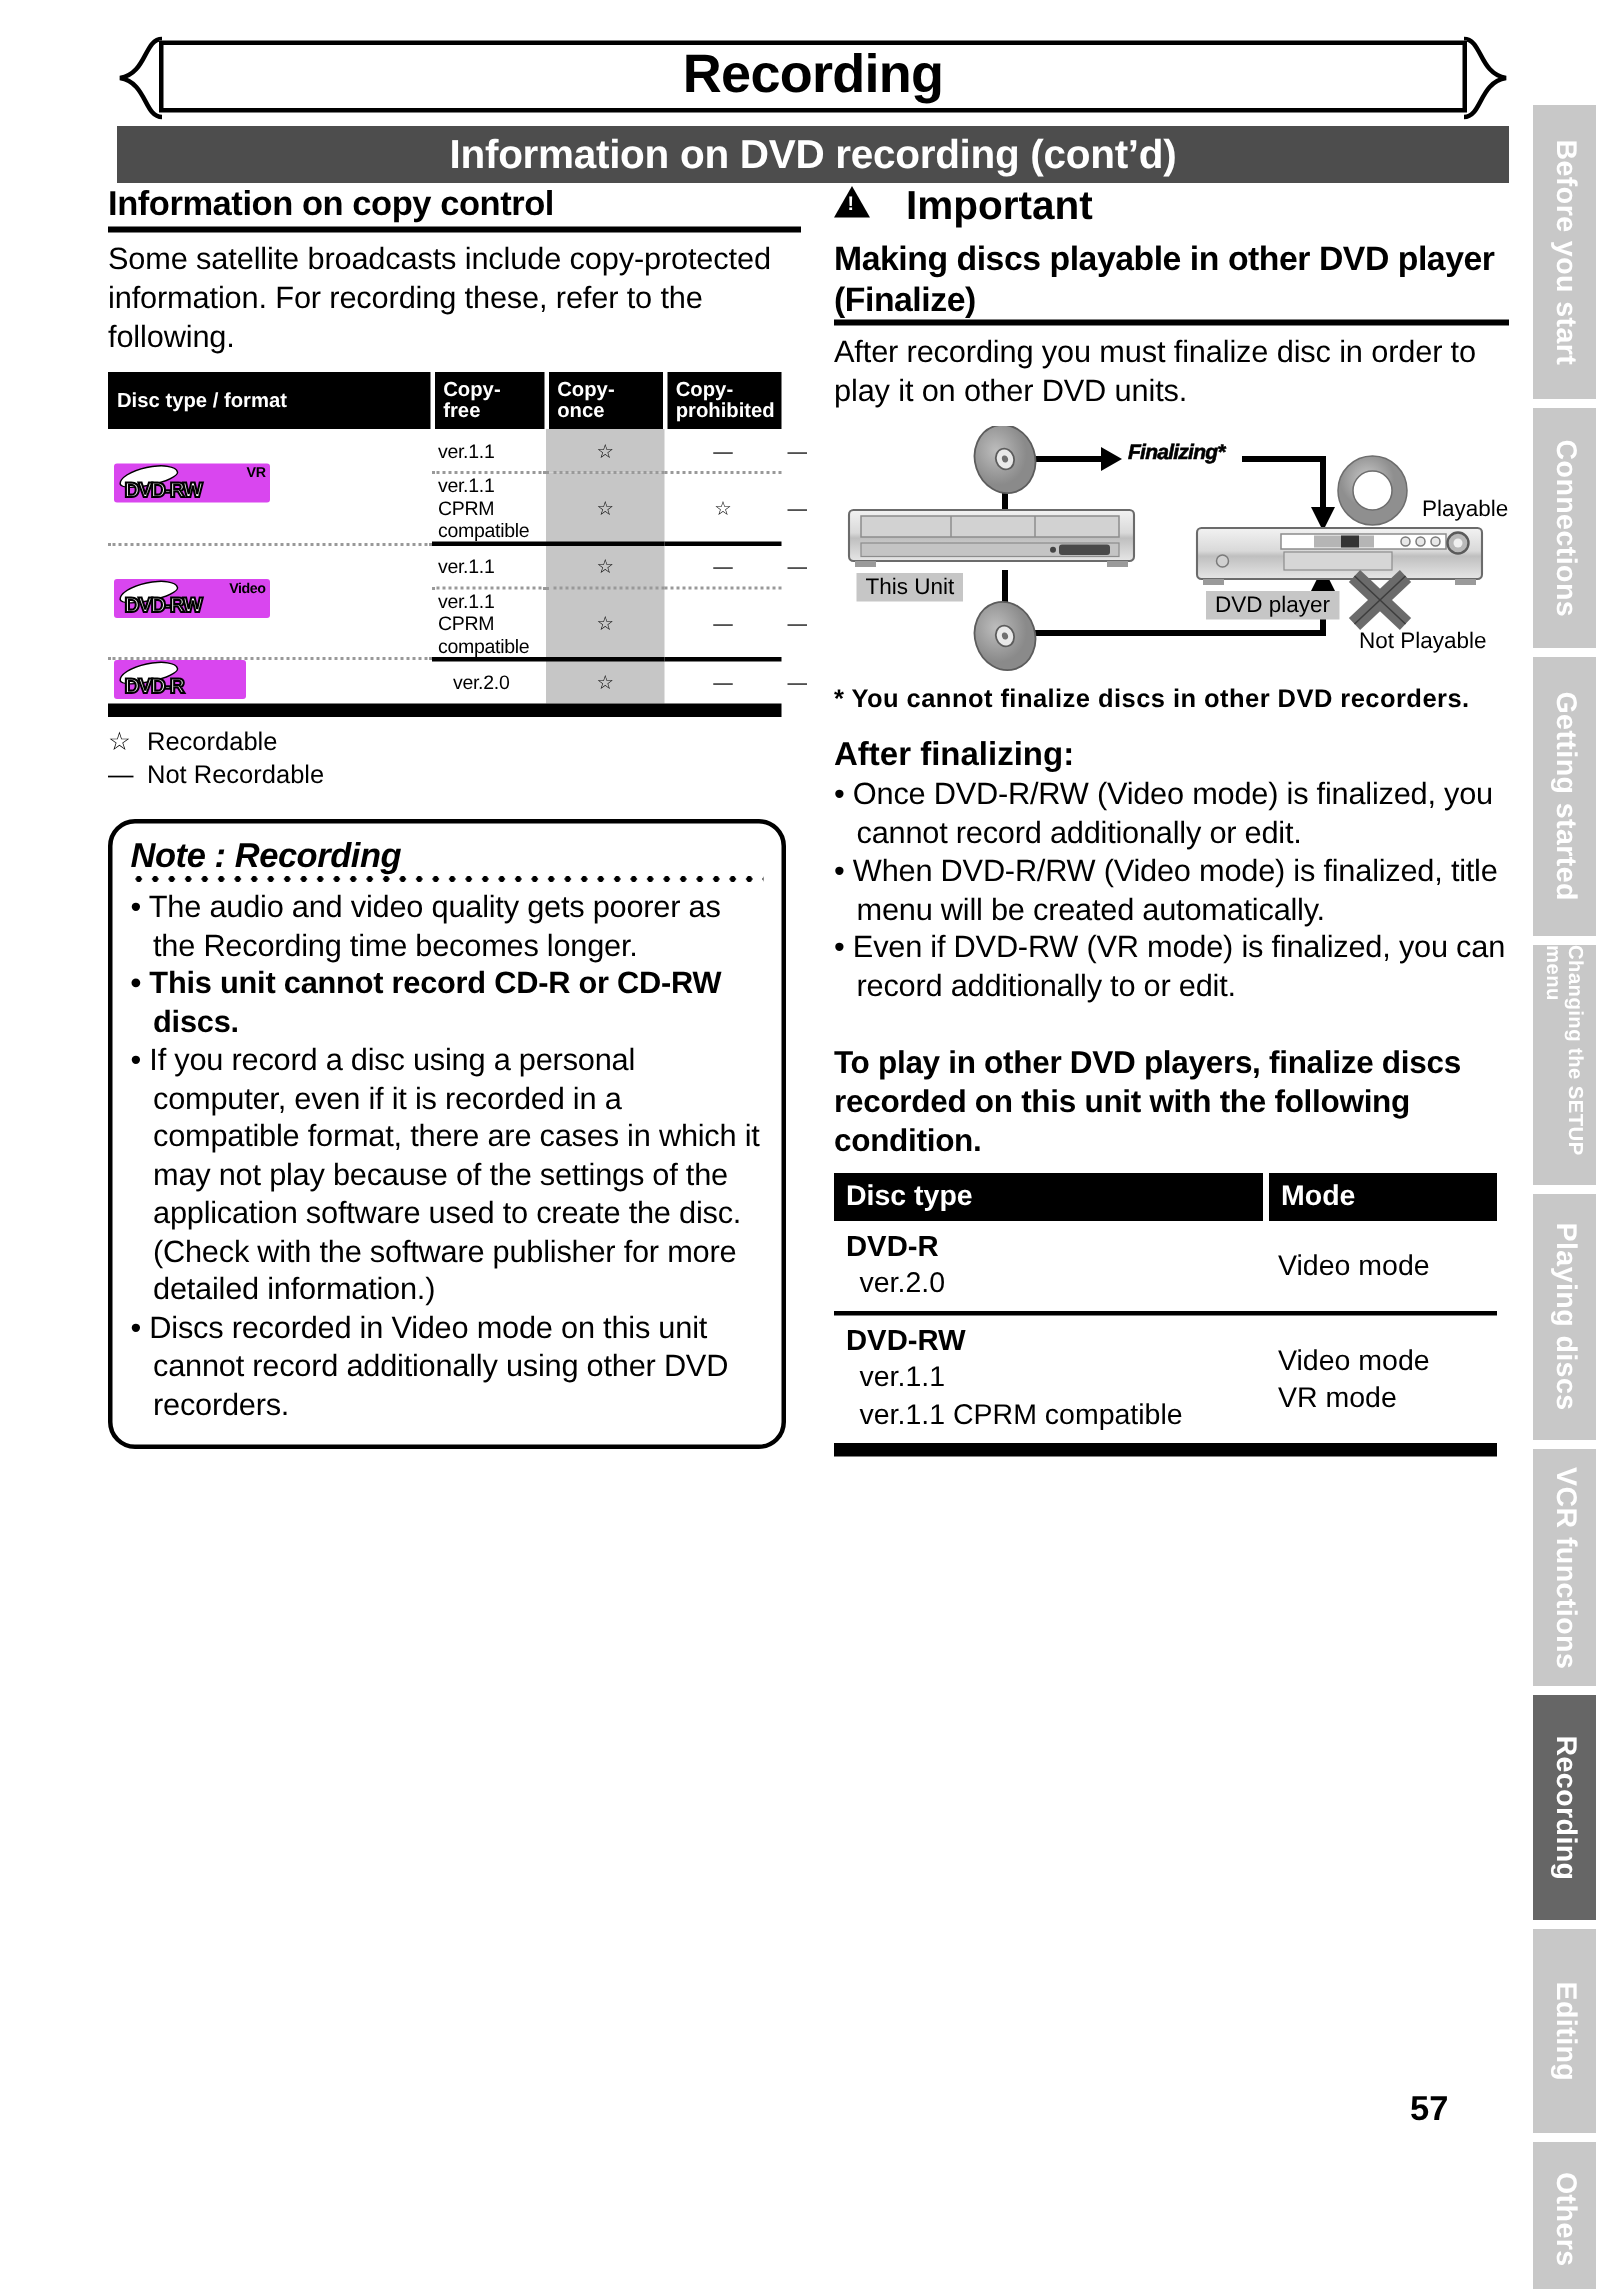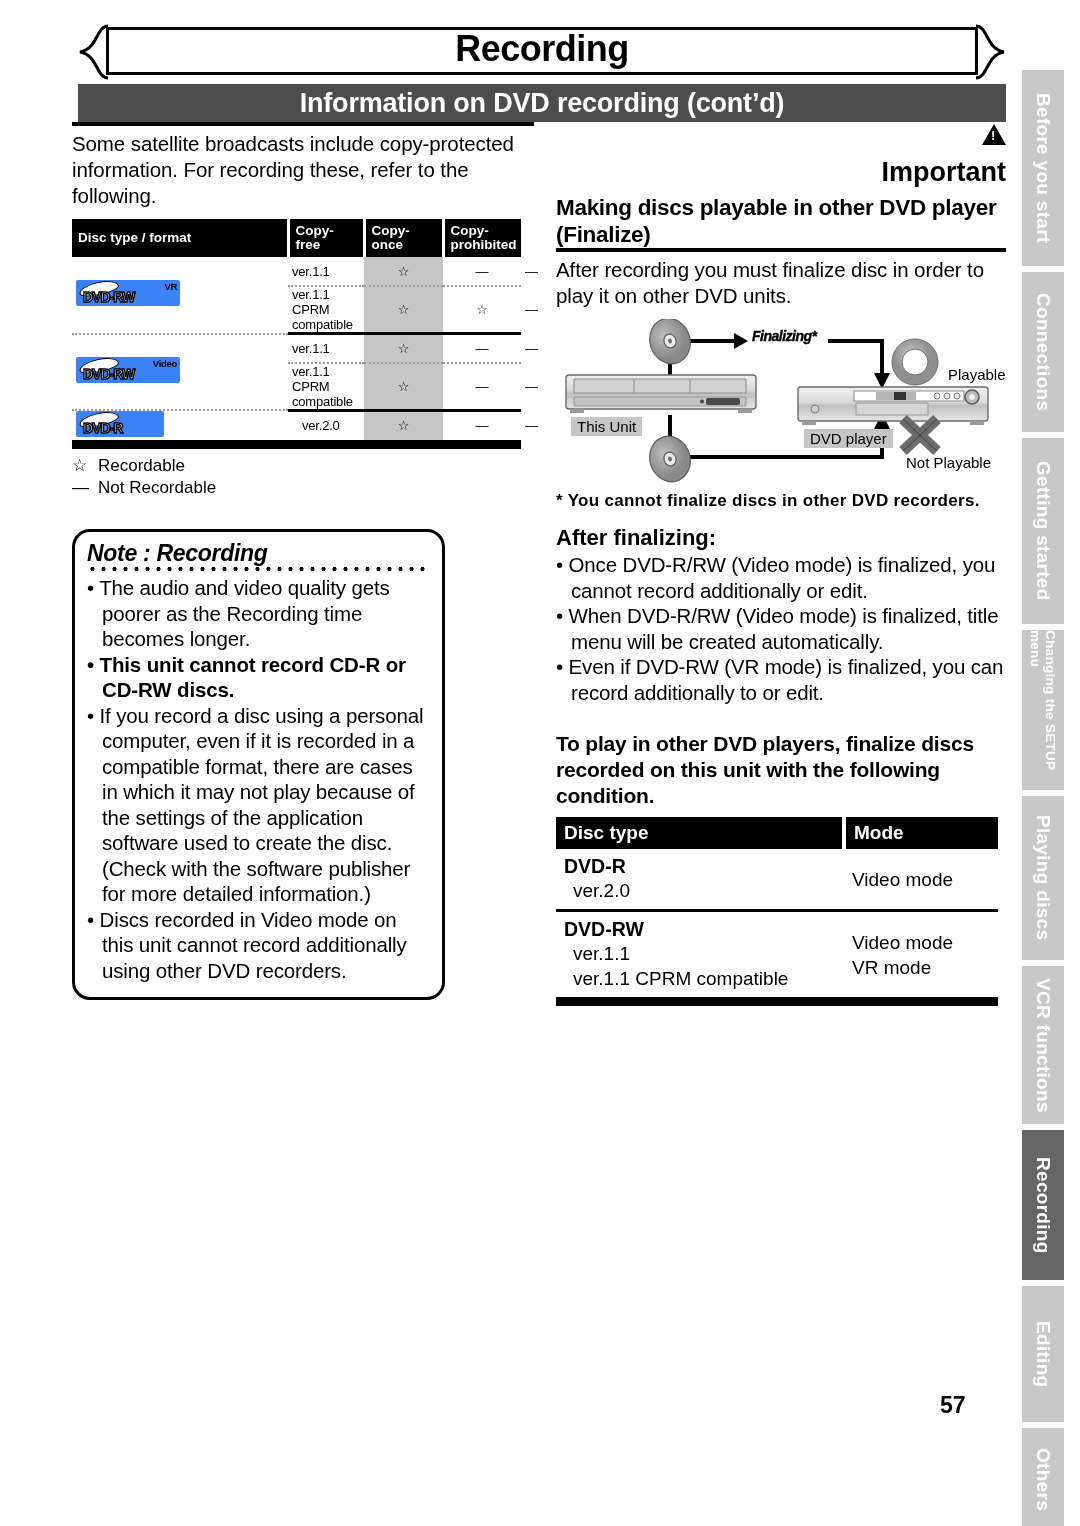--- a/index.html
+++ b/index.html
@@ -70,42 +70,42 @@
   td.logo  { width: 108px; padding: 0 2px; }
   td.fmt   { font-size: 13.5px; letter-spacing: -0.2px; }
   tr.dotted td { border-bottom: 2px dotted #999; }
   tr.thickline td { border-bottom: 3px solid #000; }
   .tbl-foot { height: 9px; background: #000; width: 449px; }
   .legend { font-size: 17px; line-height: 22px; margin-top: 6px; }
   .legend .sym { display: inline-block; width: 26px; }
 
   
   .disclogo {
-    background: #3b82f6; display: inline-block; position: relative;
+    background: #d946ef; display: inline-block; position: relative;
     width: 104px; height: 26px; border-radius: 2px; overflow: hidden;
   }
   .disclogo .swoosh {
     position: absolute; left: 3px; top: 2px; width: 40px; height: 13px;
     background: #fff; border: 1.5px solid #000;
     border-radius: 50% 50% 50% 50% / 60% 60% 40% 40%;
     transform: rotate(-12deg);
   }
   .disclogo .mark {
     position: absolute; left: 7px; bottom: 1px; font-size: 14px;
     font-weight: bold; color: #fff; letter-spacing: -1px;
     -webkit-text-stroke: 1.4px #000; font-family: "Liberation Sans", sans-serif;
   }
   .disclogo .sub {
     position: absolute; right: 3px; top: 1px; font-size: 9.5px;
     font-weight: bold; color: #000; letter-spacing: -0.3px;
   }
 
   
   .notebox {
-    margin-top: 30px; width: 373px;
+    margin-top: 18px; width: 452px;
     border: 3px solid #000; border-radius: 18px;
     padding: 8px 12px 14px 12px;
   }
   .note-title {
     font-size: 23px; font-weight: bold; font-style: italic;
     letter-spacing: -0.3px;
   }
   .note-dots {
     height: 8px; margin: -2px 0 2px 0;
     background-image: radial-gradient(circle, #000 1.9px, transparent 2.2px);
@@ -114,21 +114,21 @@
   }
   ul.bul { list-style: none; }
   ul.bul > li {
     font-size: 20.5px; line-height: 25.5px; letter-spacing: -0.15px;
     padding-left: 15px; text-indent: -15px;
   }
   ul.bul > li::before { content: "• "; }
   ul.bul > li.b { font-weight: bold; }
 
   
-  .important-row { display: flex; align-items: flex-end; gap: 14px; flex-direction: column; }
+  .important-row { display: flex; align-items: flex-start; gap: 24px; }
   .warn-tri {
     width: 0; height: 0; border-left: 12px solid transparent;
     border-right: 12px solid transparent; border-bottom: 21px solid #000;
     position: relative; top: 2px;
   }
   .warn-tri::after {
     content: "!"; position: absolute; left: -3px; top: 5px;
     color: #fff; font-size: 13px; font-weight: bold; line-height: 1;
   }
   h2.important { font-size: 27px; font-weight: bold; }
@@ -202,20 +202,21 @@
     <div class="banner-box"></div>
     <div class="banner-title">Recording</div>
   </div>
 
   <div class="section-header">
     <span>Information on DVD recording (cont’d)</span>
   </div>
 
   <div class="col-left">
 
+    <h2 class="hd">Information on copy control</h2>
     <div class="dbl-rule"></div>
     <p class="body">Some satellite broadcasts include copy-protected information. For recording these, refer to the following.</p>
 
     <table class="cc">
       <thead>
         <tr>
           <th style="width:216px">Disc type / format</th>
           <th style="width:76px">Copy-free</th>
           <th style="width:79px">Copy-once</th>
           <th style="width:78px">Copy-prohibited</th>

